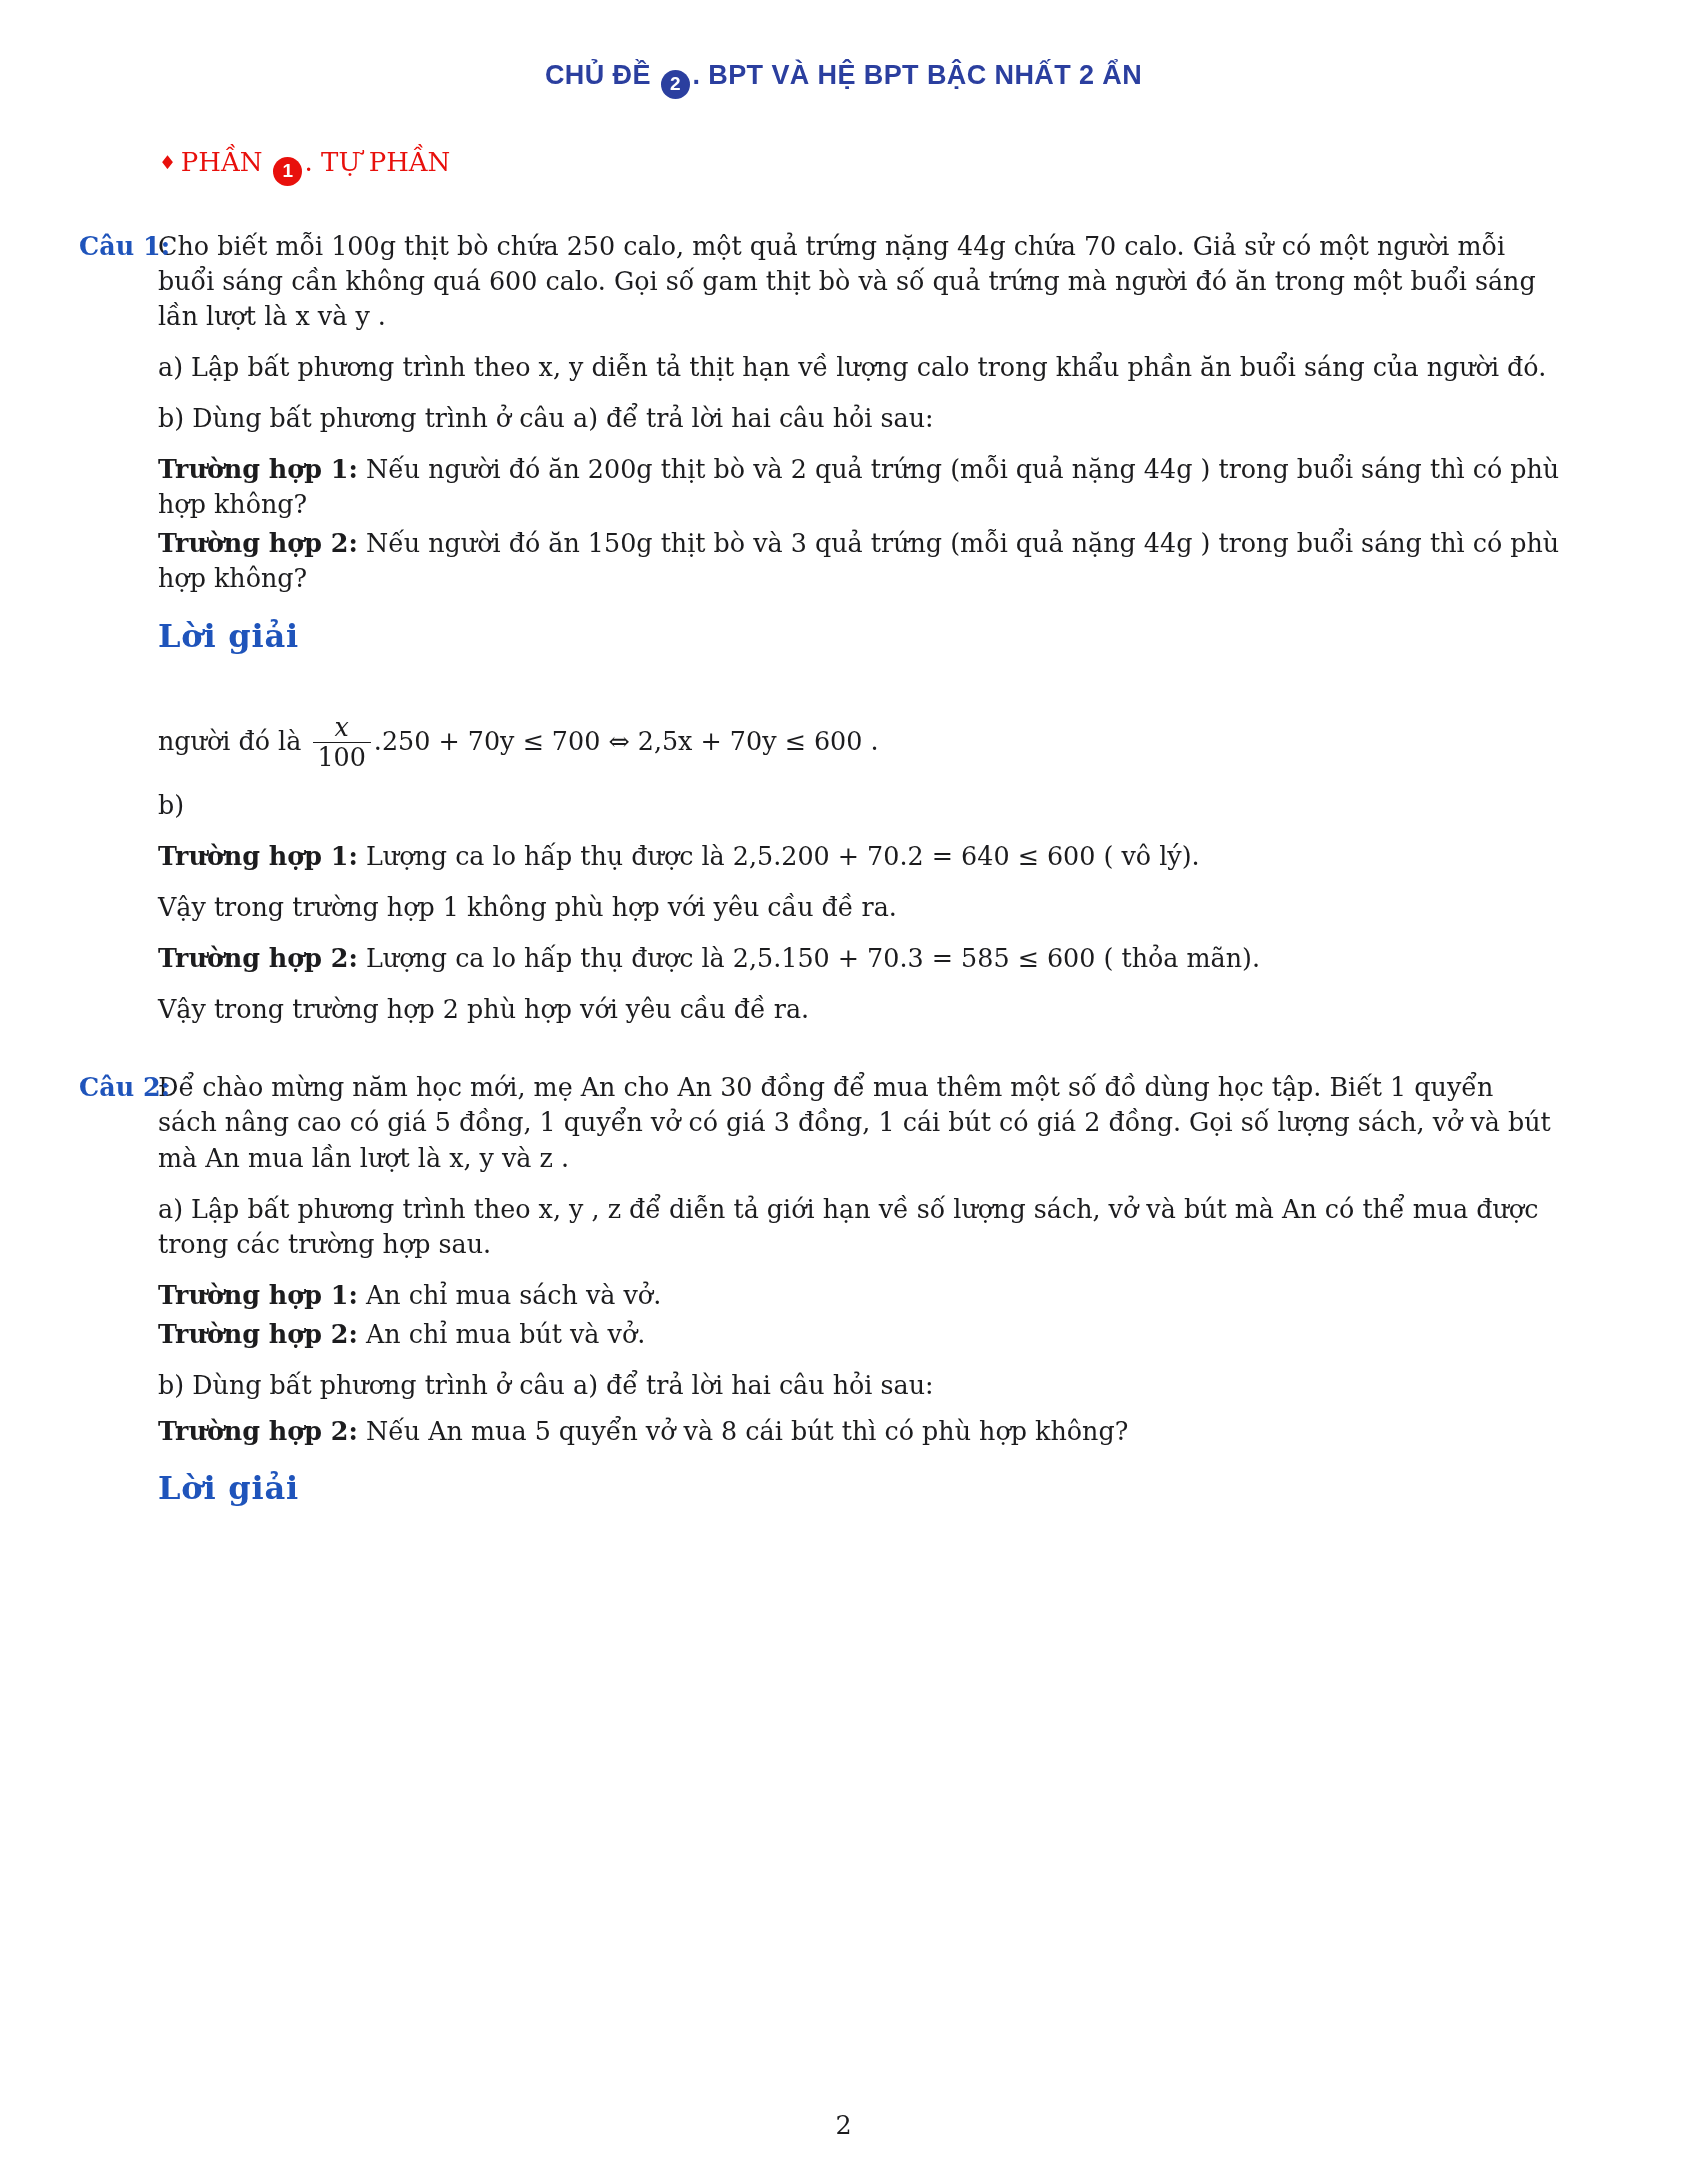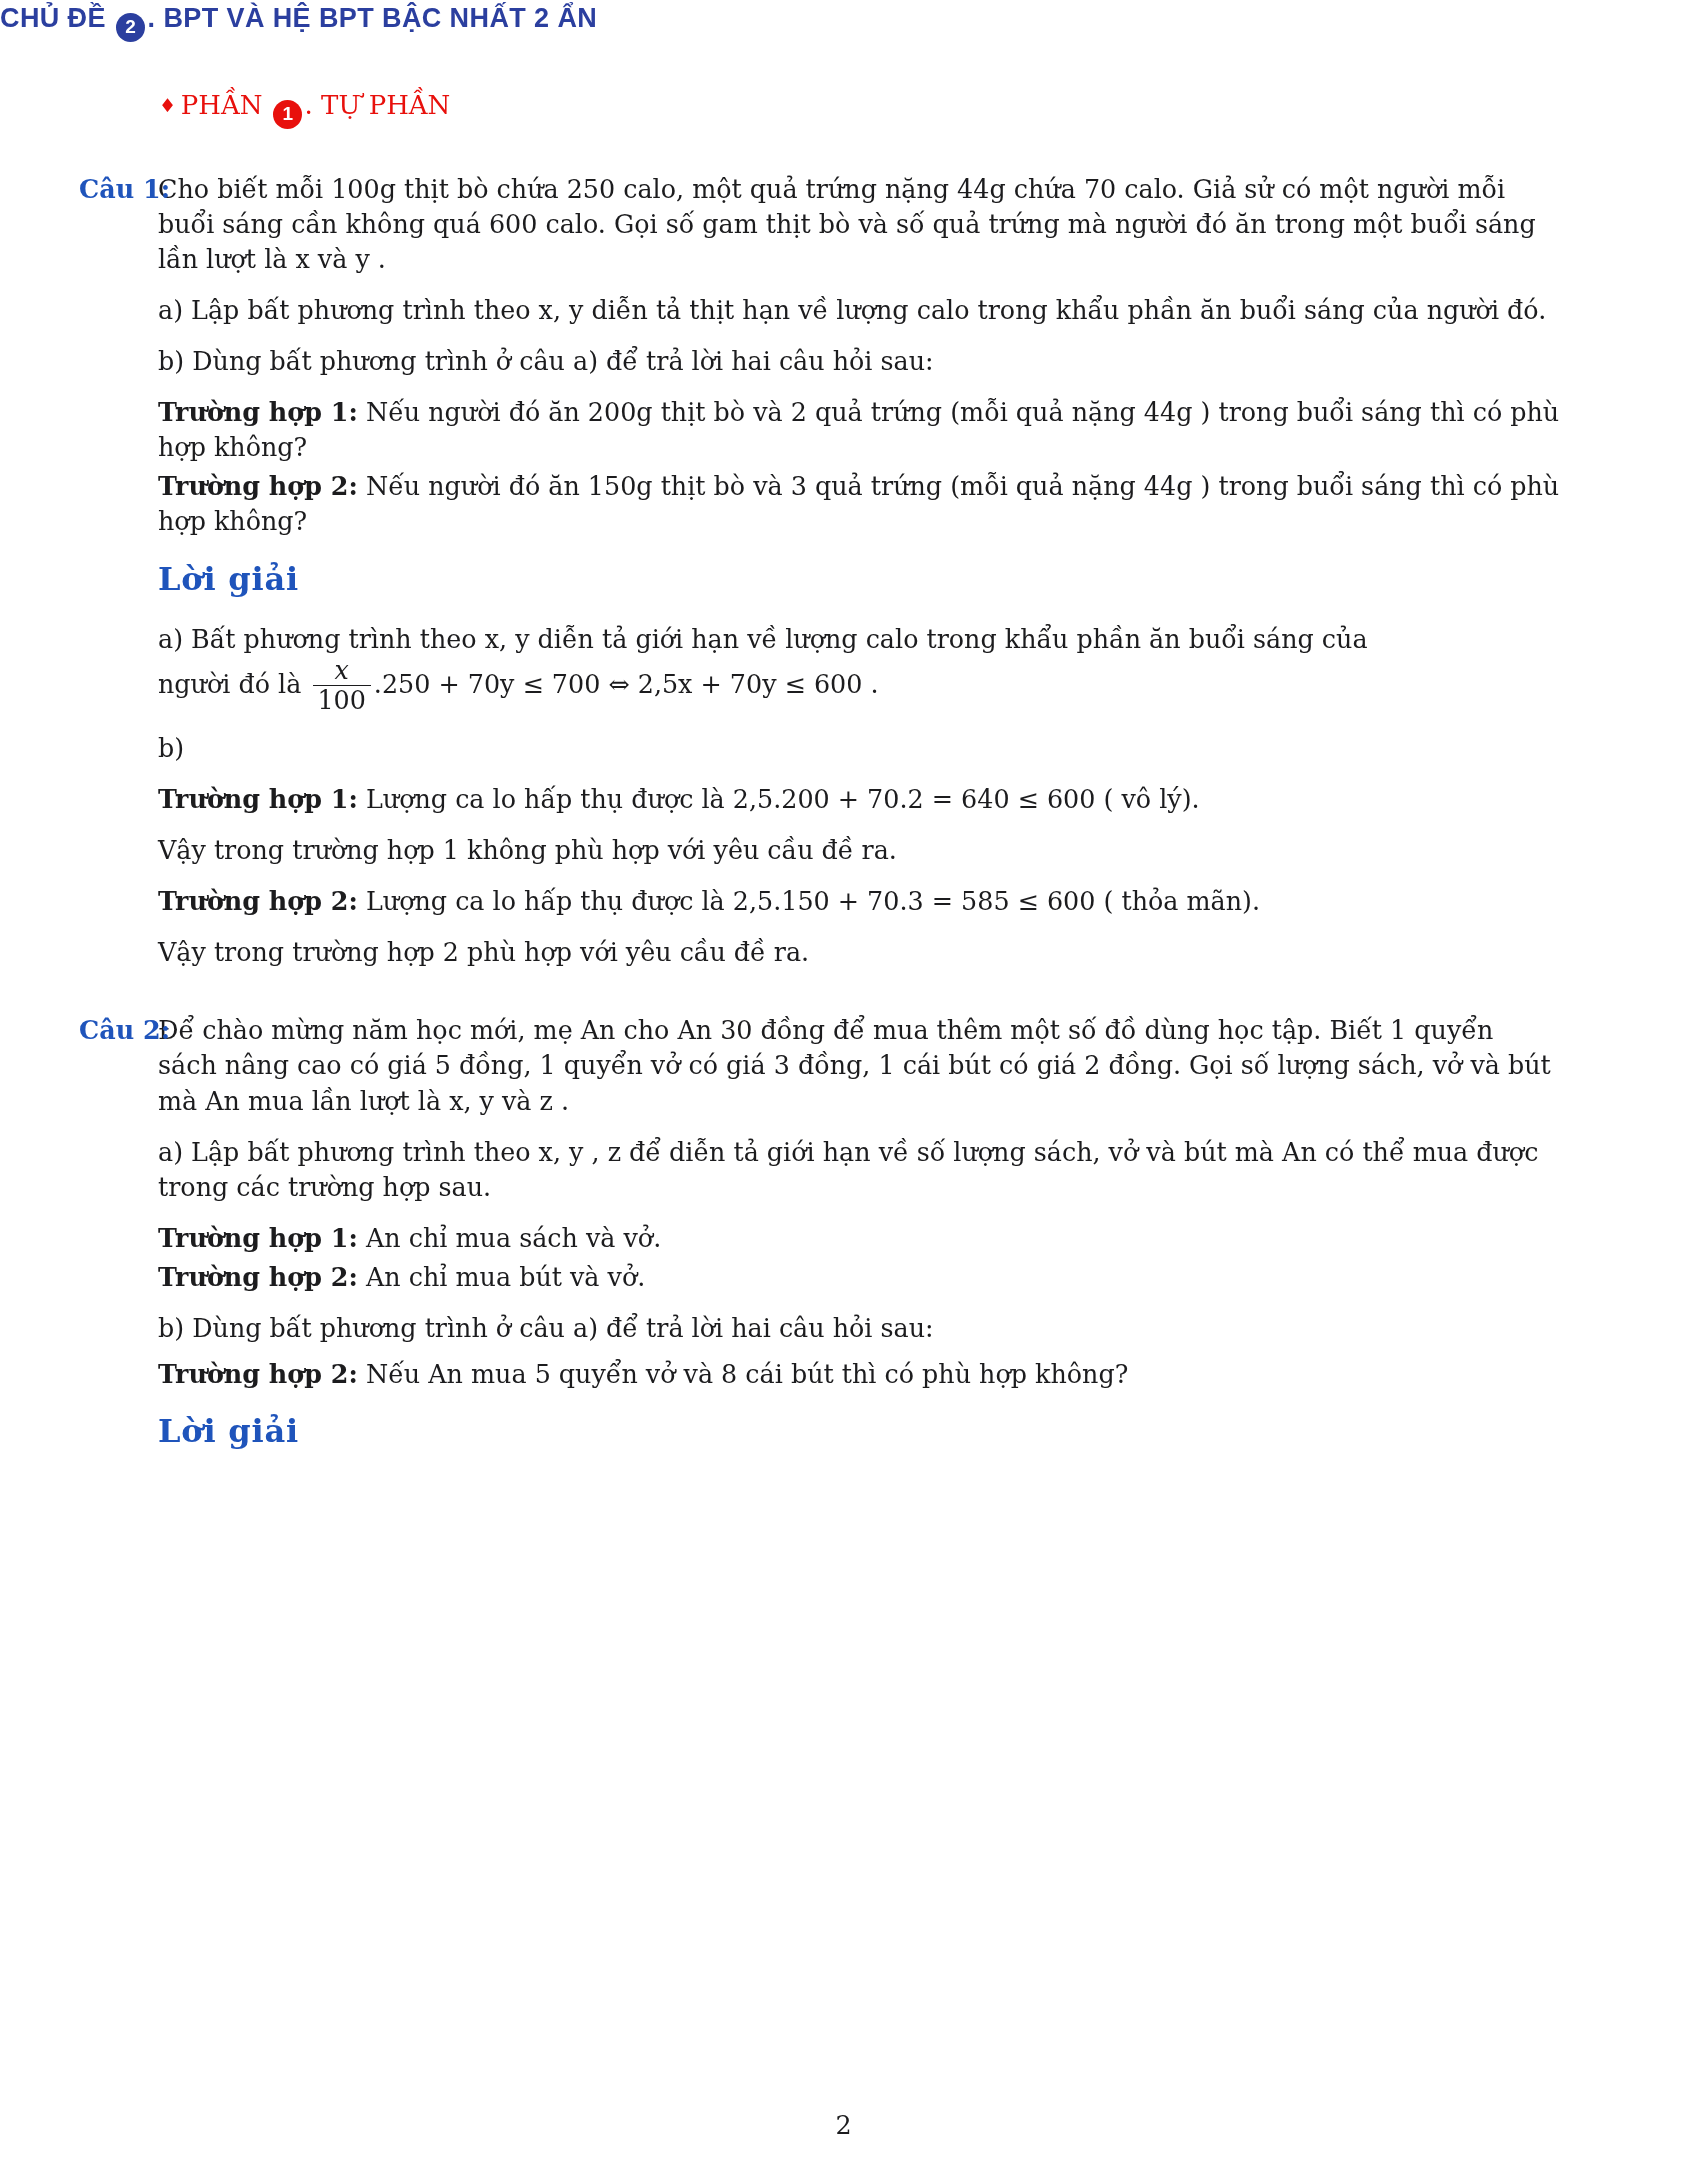--- a/index.html
+++ b/index.html
@@ -14,21 +14,22 @@
     line-height: 1.38;
   }
   .page {
     position: relative;
     width: 1687px;
     height: 2183px;
     overflow: hidden;
     background: #ffffff;
   }
   .doc-header {
-    text-align: left;
+    margin-top: 57px;
+    text-align: center;
     font-family: "Liberation Sans", "DejaVu Sans", sans-serif;
     font-weight: bold;
     font-size: 27px;
     color: var(--blue_header, #2b3f9f);
     letter-spacing: 0.4px;
   }
   .badge {
     display: inline-flex;
     align-items: center;
     justify-content: center;
@@ -129,21 +130,21 @@
       <p class="para tight gap-top">
         <b>Trường hợp 1:</b><span> Nếu người đó ăn 200g thịt bò và 2 quả trứng (mỗi quả nặng 44g ) trong buổi sáng thì có phù hợp không?</span>
       </p>
       <p class="para">
         <b>Trường hợp 2:</b><span> Nếu người đó ăn 150g thịt bò và 3 quả trứng (mỗi quả nặng 44g ) trong buổi sáng thì có phù hợp không?</span>
       </p>
 
       <div class="sol-title">Lời giải</div>
 
       <p class="para">
-        <span>a) Bất phương trình theo x, y diễn tả giới hạn về lượng calo trong khẩu phần ăn buổi sáng của</span><br>
+        <br>
         <span>người đó là </span><span class="frac">
             <span class="num">x</span>
             <span class="den">100</span>
           </span><span>.250 + 70y ≤ 700 ⇔ 2,5x + 70y ≤ 600 .</span>
       </p>
 
       <p class="para gap-top">b)</p>
 
       <p class="para gap-top">
         <b>Trường hợp 1:</b><span> Lượng ca lo hấp thụ được là 2,5.200 + 70.2 = 640 ≤ 600 ( vô lý).</span>

